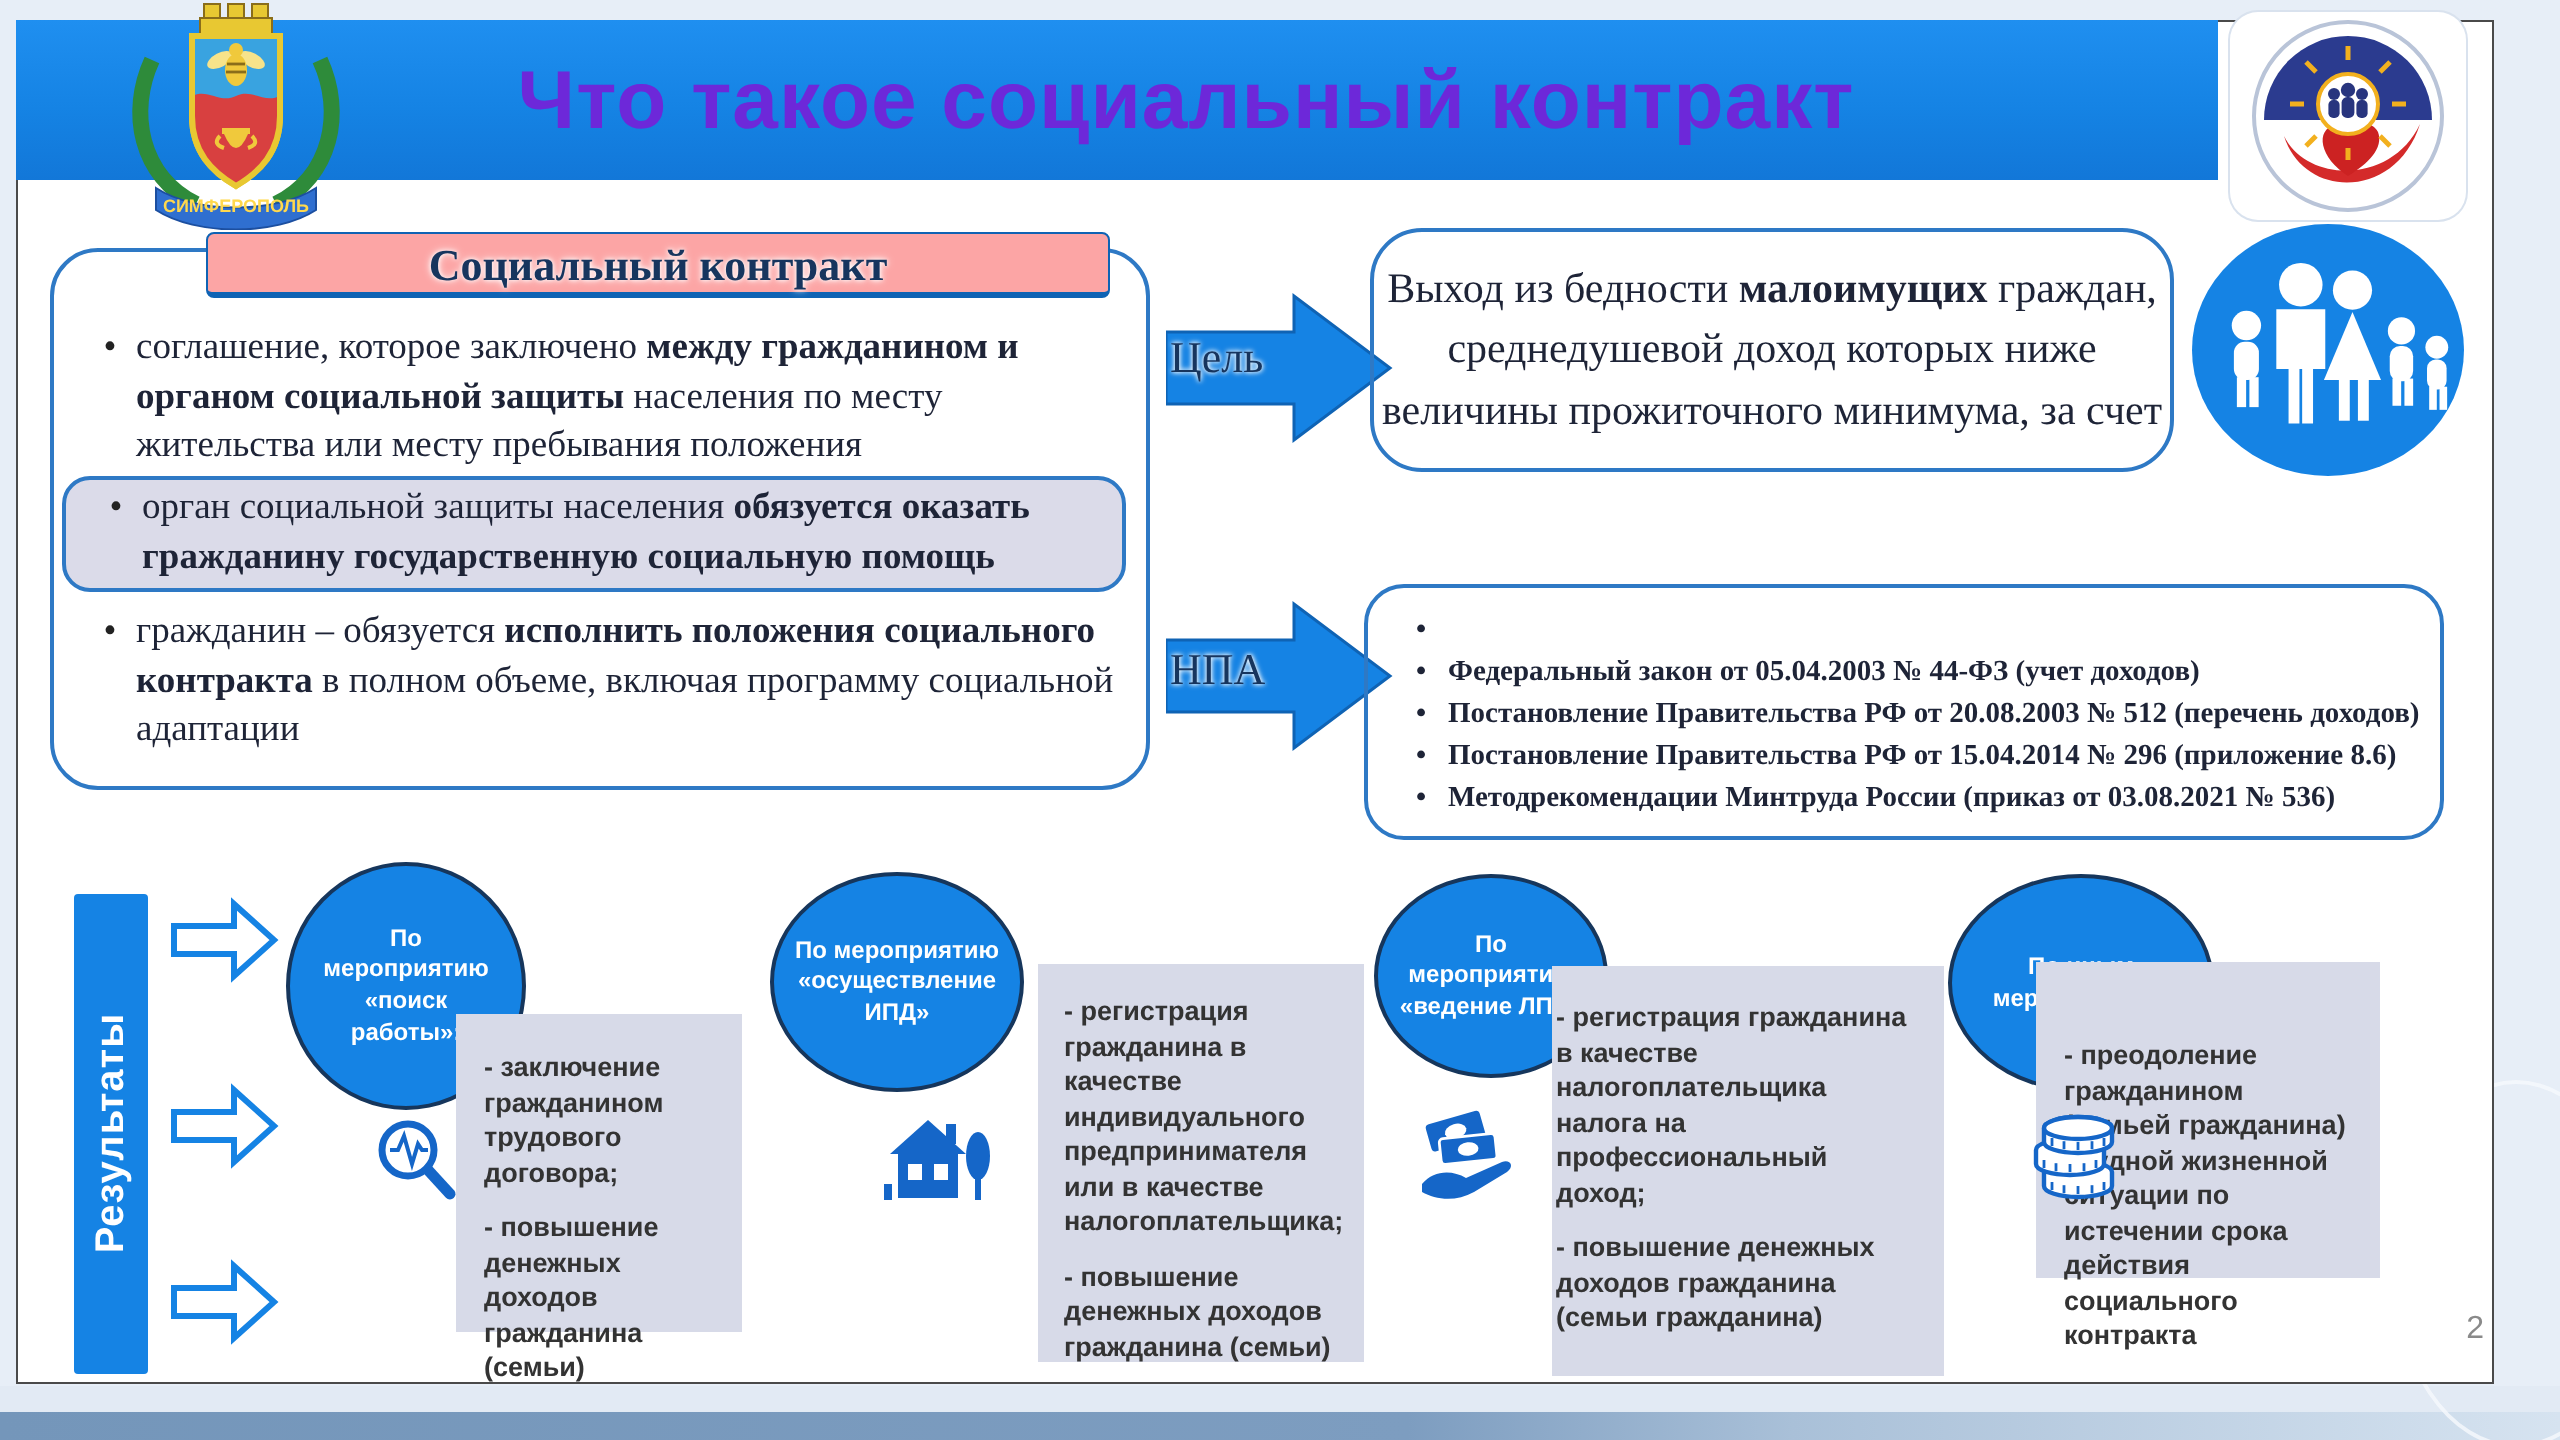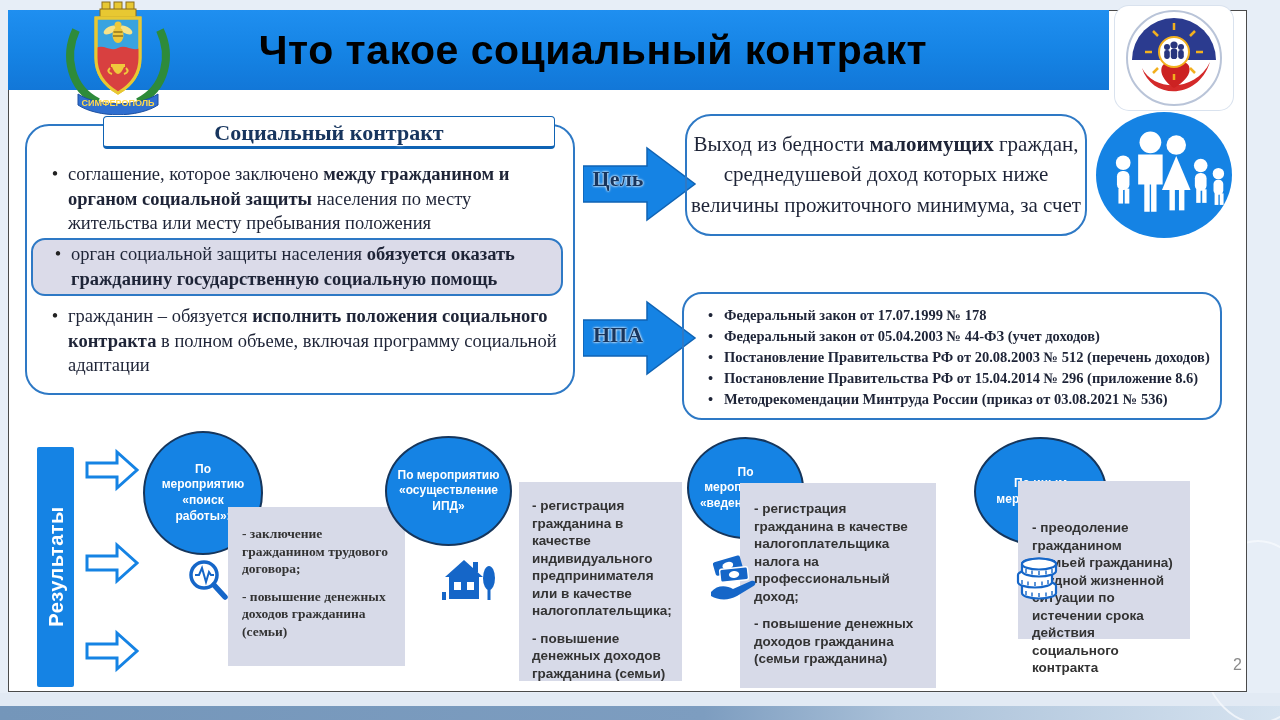--- a/index.html
+++ b/index.html
@@ -8,42 +8,42 @@
   .abs{position:absolute;}
   .serif{font-family:"Liberation Serif",serif;}
 
   .slide{left:8px;top:10px;width:1239px;height:682px;background:#ffffff;
          border:1px solid #4a4a4a;box-sizing:border-box;}
 
   .header-band{left:8px;top:10px;width:1101px;height:80px;
                background:linear-gradient(180deg,#1f8ff0 0%,#1583e4 55%,#1277d8 100%);}
   .slide-title{left:8px;top:10px;width:1101px;height:80px;line-height:80px;
                text-align:center;padding-left:69px;box-sizing:border-box;
-               color:#000000;font-weight:bold;font-size:41px;letter-spacing:.5px;}
+               color:#6d28d9;font-weight:bold;font-size:41px;letter-spacing:.5px;}
 
   
   .def-box{left:25px;top:124px;width:550px;height:271px;border:2px solid #2e79c5;
            border-radius:24px;background:#fff;box-sizing:border-box;}
-  .def-head{left:103px;top:116px;width:452px;height:33px;background:#ffffff;
+  .def-head{left:103px;top:116px;width:452px;height:33px;background:#fca5a5;
             border:1px solid #0f63b4;border-bottom-width:3px;border-radius:4px;
             text-align:center;line-height:31px;font-weight:bold;font-size:22px;
             color:#17355e;text-shadow:0 0 4px #fff,0 0 2px #fff;box-sizing:border-box;}
   .bullet-row{display:flex;}
   .bullet-row .mark{width:26px;text-align:center;flex:0 0 26px;color:#222;}
   .def-text{font-size:18.5px;line-height:1.33;color:#1e2437;}
   .lav-box{left:31px;top:238px;width:532px;height:58px;background:#dbdbe9;
            border:2px solid #2e79c5;border-radius:14px;box-sizing:border-box;
            display:flex;align-items:center;}
 
   .rich span.b{font-weight:bold;}
   .rich span.c-blue{color:#1177dd;}
 
   
   .flow-arrow{width:114px;height:76px;}
-  .arrow-label{width:66px;text-align:center;font-weight:bold;font-size:22px;
+  .arrow-label{width:66px;font-weight:normal;font-size:22px;
                color:#17355e;text-shadow:0 0 3px #fff,0 0 2px #fff;}
 
   .goal-box{left:685px;top:114px;width:402px;height:122px;border:2px solid #2e79c5;
             border-radius:26px;box-sizing:border-box;text-align:center;
             padding-top:13px;font-size:21px;line-height:1.45;color:#1e2437;}
 
   .regions{left:676px;top:246px;width:452px;font-size:13.5px;line-height:1.5;
            color:#1e2437;font-weight:bold;}
   .regions .rich span{font-weight:bold;}
 
@@ -208,21 +208,20 @@
   <div class="abs" style="left:583px;top:300px;">
     <svg class="flow-arrow" viewBox="0 0 114 76">
       <polygon points="0,20 64,20 64,2 112,38 64,74 64,56 0,56" fill="#1583e4" stroke="#0f63b4" stroke-width="1.5"></polygon>
     </svg>
   </div>
   <div class="abs arrow-label serif" style="left:585px;top:322px;">НПА</div>
 
   <div class="abs npa-box serif">
     <div class="npa-item">
         <span class="mark">•</span>
-        <span>Федеральный закон от 17.07.1999 № 178</span>
       </div>
     <div class="npa-item">
         <span class="mark">•</span>
         <span>Федеральный закон от 05.04.2003 № 44-ФЗ (учет доходов)</span>
       </div>
     <div class="npa-item">
         <span class="mark">•</span>
         <span>Постановление Правительства РФ от 20.08.2003 № 512 (перечень доходов)</span>
       </div>
     <div class="npa-item">
@@ -249,21 +248,21 @@
         <polygon points="3,15 33,15 33,4 53,22 33,40 33,29 3,29" fill="#fff" stroke="#1583e4" stroke-width="3"></polygon>
       </svg>
   </div>
   <div class="abs" style="left:84px;top:629px;">
     <svg width="56" height="44" viewBox="0 0 56 44">
         <polygon points="3,15 33,15 33,4 53,22 33,40 33,29 3,29" fill="#fff" stroke="#1583e4" stroke-width="3"></polygon>
       </svg>
   </div>
 
   <div class="abs circle" style="left:143px;top:431px;width:120px;height:124px;">По мероприятию «поиск работы»:</div>
-  <div class="abs gray-box" style="left:228px;top:507px;width:177px;height:159px;padding:18px 12px 0 14px;font-family:Liberation Serif, serif;">
+  <div class="abs gray-box" style="left:228px;top:507px;width:143px;height:159px;padding:18px 12px 0 14px;">
     <div class="para">- заключение гражданином трудового договора;</div>
     <div class="para">- повышение денежных доходов гражданина (семьи)</div>
   </div>
   <div class="abs" style="left:184px;top:556px;">
     <svg width="48" height="48" viewBox="0 0 48 48">
       <circle cx="20" cy="19" r="13" fill="#fff" stroke="#1566c8" stroke-width="3.5"></circle>
       <line x1="30" y1="29" x2="41" y2="41" stroke="#1566c8" stroke-width="5.5" stroke-linecap="round"></line>
       <polyline points="11,19 15,19 18,12 22,26 25,16 27,19 30,19" fill="none" stroke="#1566c8" stroke-width="2"></polyline>
     </svg>
   </div>
@@ -282,21 +281,21 @@
         <ellipse cx="49" cy="24" rx="6" ry="12"></ellipse>
         <rect x="47.5" y="35" width="3" height="11"></rect>
         <rect x="2" y="38" width="4" height="8"></rect>
       </g>
       <rect x="14" y="28" width="7" height="8" fill="#fff"></rect>
       <rect x="27" y="28" width="7" height="8" fill="#fff"></rect>
     </svg>
   </div>
 
   <div class="abs circle" style="left:687px;top:437px;width:117px;height:102px;">По мероприятию «ведение ЛПХ»</div>
-  <div class="abs gray-box" style="left:740px;top:483px;width:196px;height:205px;padding:17px 12px 0 14px;">
+  <div class="abs gray-box" style="left:776px;top:483px;width:196px;height:205px;padding:17px 12px 0 2px;">
     <div class="para">- регистрация гражданина в качестве налогоплательщика налога на профессиональный доход;</div>
     <div class="para">- повышение денежных доходов гражданина (семьи гражданина)</div>
   </div>
   <div class="abs" style="left:706px;top:550px;">
     <svg width="58" height="56" viewBox="0 0 58 56">
       <g transform="rotate(-16 24 16)">
         <rect x="8" y="8" width="28" height="14" rx="2" fill="#1566c8"></rect>
         <ellipse cx="22" cy="15" rx="5.5" ry="3.6" fill="#fff"></ellipse>
       </g>
       <g transform="rotate(-6 28 24)">

